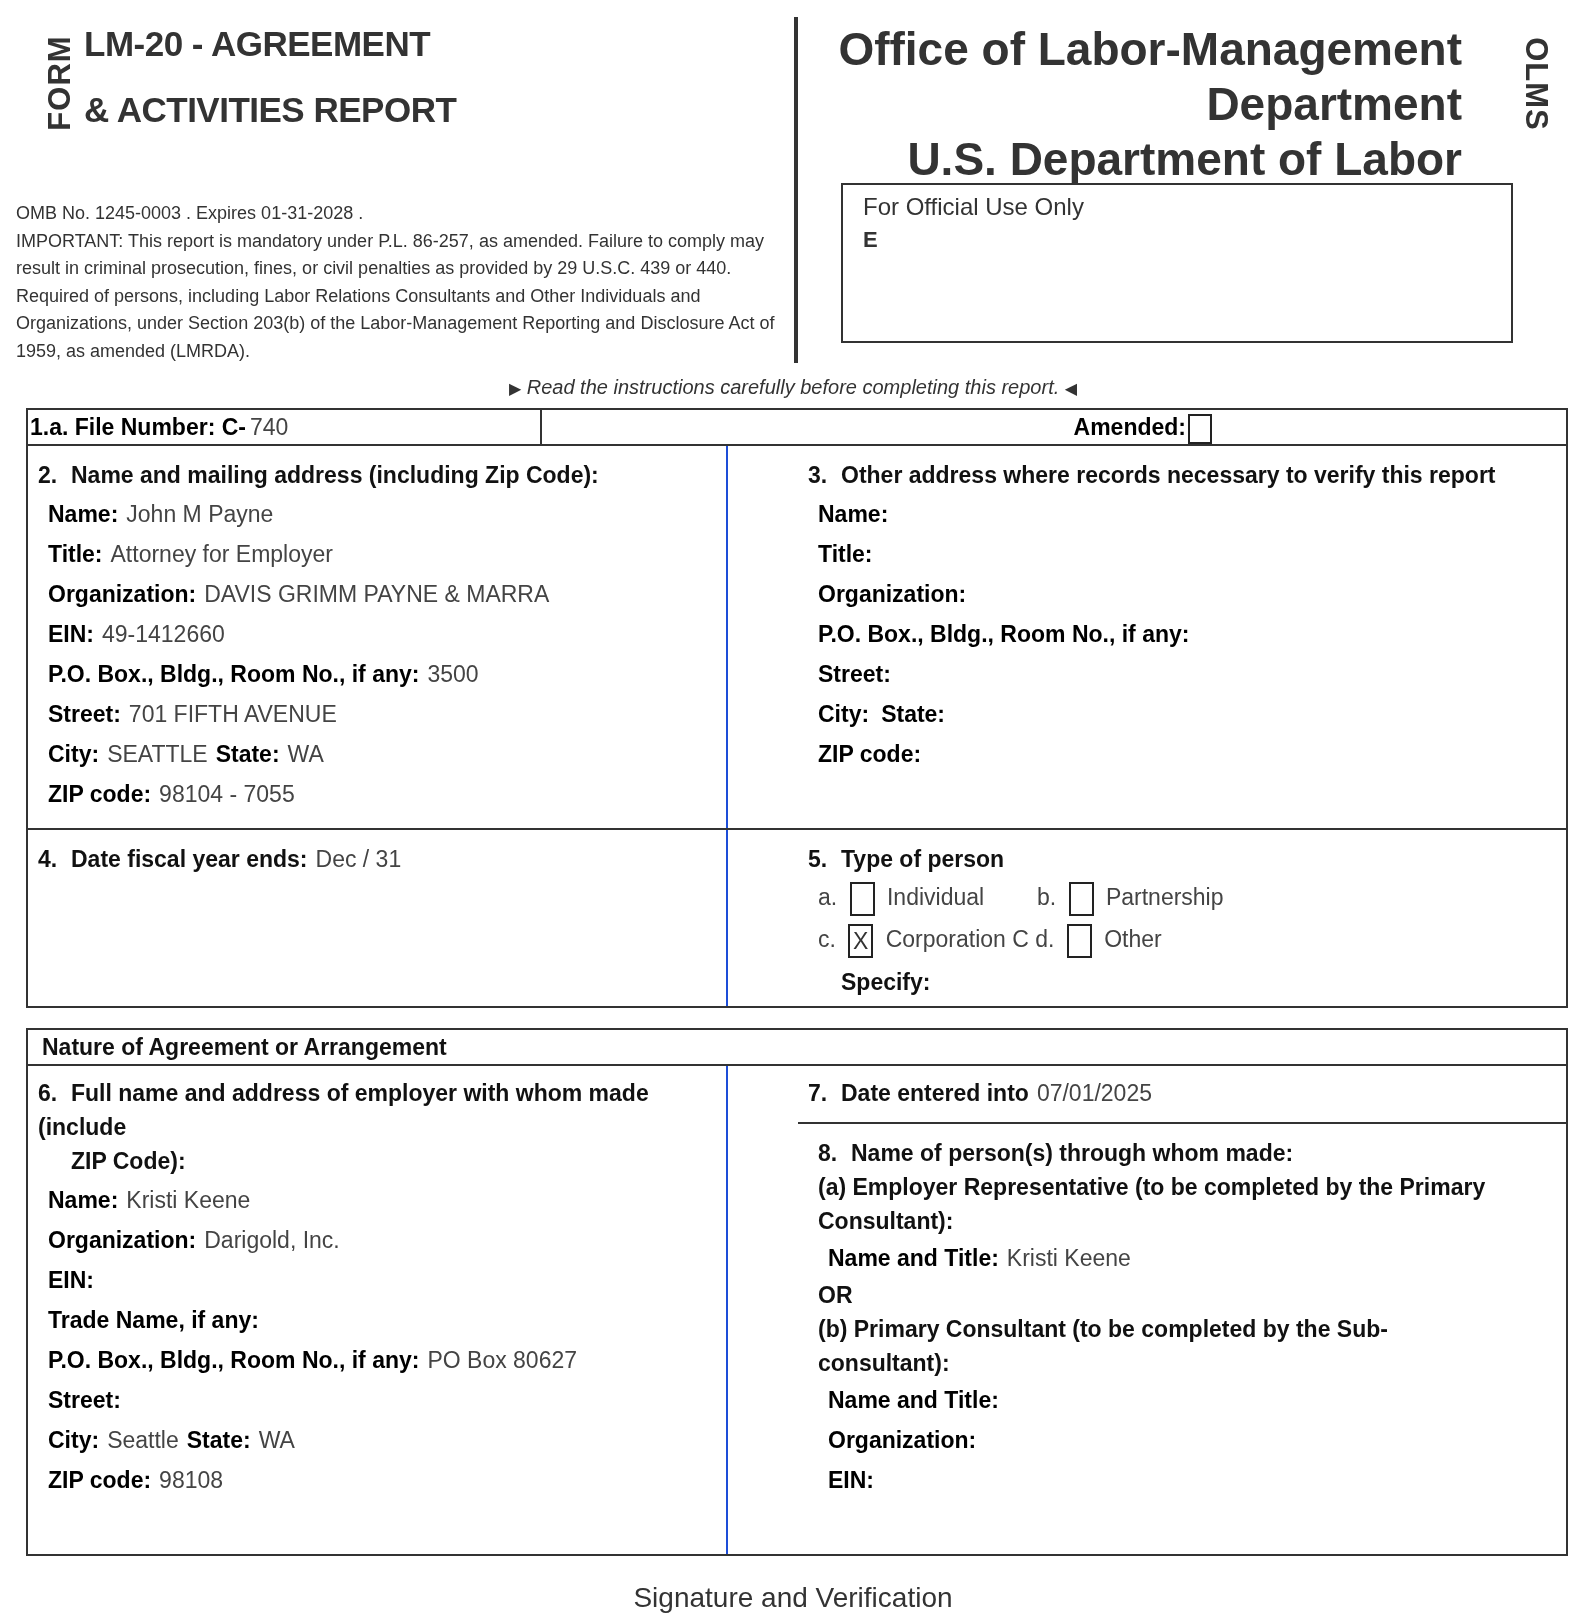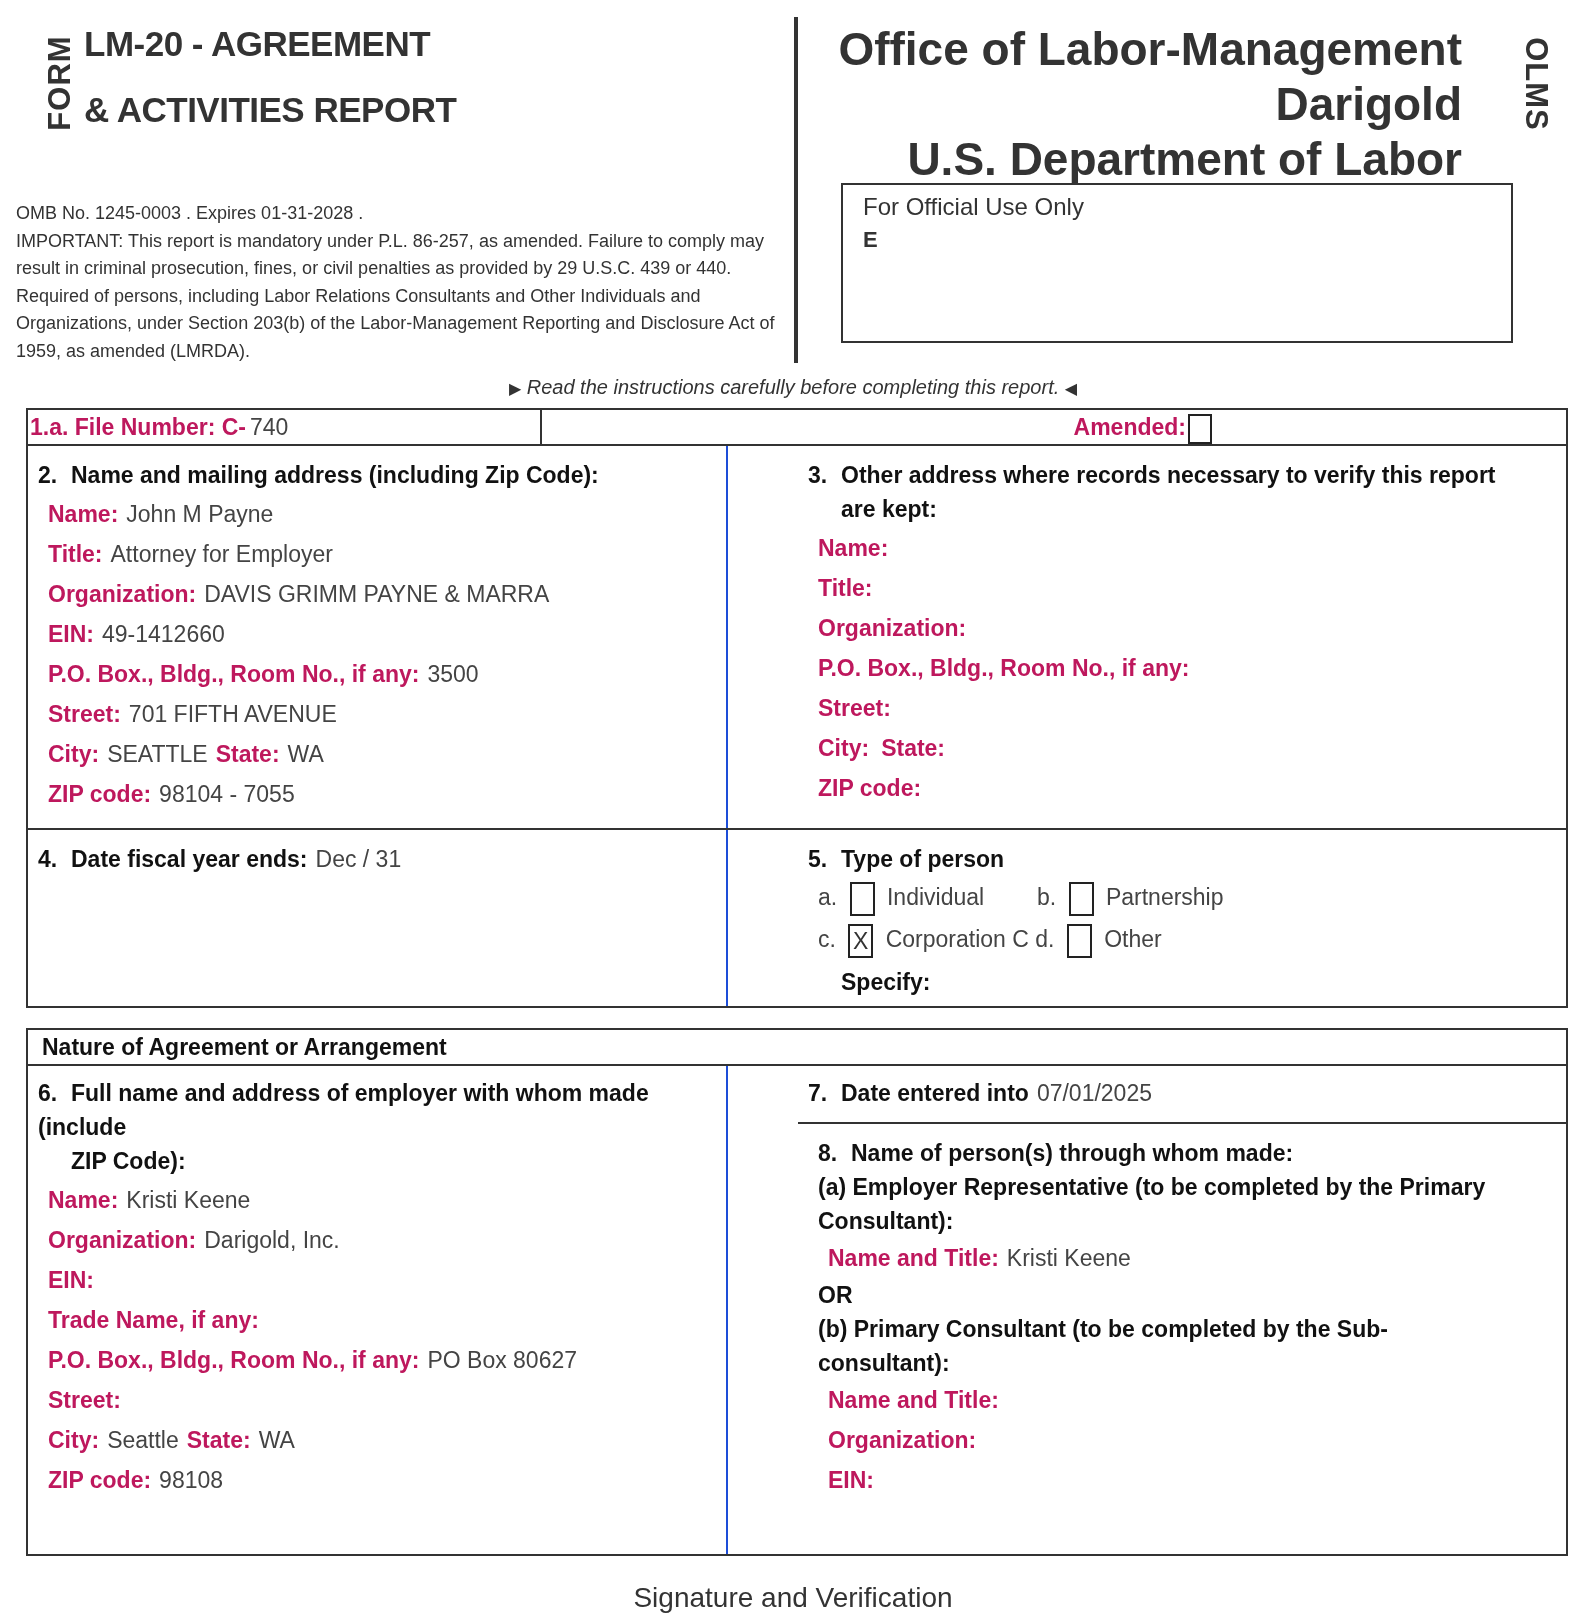--- a/index.html
+++ b/index.html
@@ -41,21 +41,21 @@
   
   .row { position: absolute; left: 26px; width: 1542px; border: 2px solid #333; }
   .cell { position: absolute; top: 0; bottom: 0; }
   .cell.left { left: 0; width: 700px; border-right: 2px solid #1d4ed8; }
   .cell.right { left: 770px; right: 0; }
 
   .q { font-weight: bold; font-size: 23px; color: #111; line-height: 34px; }
   .q .num { display: inline-block; width: 33px; }
   .q-indent { padding-left: 33px; }
   .field { font-size: 23px; line-height: 40px; color: #444; white-space: nowrap; }
-  .field .k { font-weight: bold; color: #be185d; margin-right: 8px; }
+  .field .k { font-weight: bold; color: #000000; margin-right: 8px; }
   .field .v { color: #444; }
 
   .checkbox {
     display: inline-block; width: 25px; height: 34px; border: 2px solid #222; vertical-align: middle;
     text-align: center; line-height: 30px; font-size: 23px; color: #333; margin: 0 6px;
   }
   .opt-line { font-size: 23px; color: #444; line-height: 42px; white-space: nowrap; }
   .opt-letter { color: #444; }
 
   .section-title { position: absolute; left: 0; width: 1586px; text-align: center; font-size: 28px; color: #333; }
@@ -70,21 +70,21 @@
 <div class="title-line" style="top:90px;">&amp; ACTIVITIES REPORT</div>
 
 <div class="omb">
   <div>OMB No. 1245-0003 . Expires 01-31-2028 .</div>
   <div>IMPORTANT: This report is mandatory under P.L. 86-257, as amended. Failure to comply may result in criminal prosecution, fines, or civil penalties as provided by 29 U.S.C. 439 or 440. Required of persons, including Labor Relations Consultants and Other Individuals and Organizations, under Section 203(b) of the Labor-Management Reporting and Disclosure Act of 1959, as amended (LMRDA).</div>
 </div>
 
 <div class="v-divider"></div>
 
 <div class="office" style="top:22px;">Office of Labor-Management</div>
-<div class="office" style="top:77px;">Darigold</div>
+<div class="office" style="top:77px;">Department</div>
 <div class="office" style="top:132px;">U.S. Department of Labor</div>
 <div class="olms-vert">
   <span>OLMS</span>
 </div>
 
 <div class="official-box">
   <div class="lbl">For Official Use Only</div>
   <div class="code">E</div>
 </div>
 
@@ -120,21 +120,20 @@
       <div class="field"><span class="k">P.O. Box., Bldg., Room No., if any:</span><span class="v">3500</span></div>
       <div class="field"><span class="k">Street:</span><span class="v">701 FIFTH AVENUE</span></div>
       <div class="field"><span class="k">City:</span><span class="v" style="margin-right:8px;">SEATTLE</span><span class="k">State:</span><span class="v">WA</span></div>
       <div class="field"><span class="k">ZIP code:</span><span class="v">98104 - 7055</span></div>
     </div>
   </div>
   <div class="cell right" style="padding:12px 0 0 10px;">
     <div class="q">
       <span class="num">3.</span><span>Other address where records necessary to verify this report</span>
     </div>
-    <div class="q q-indent">are kept:</div>
     <div style="padding-left:10px; margin-top:2px;">
       <div class="field"><span class="k">Name:</span><span class="v"></span></div>
       <div class="field"><span class="k">Title:</span><span class="v"></span></div>
       <div class="field"><span class="k">Organization:</span><span class="v"></span></div>
       <div class="field"><span class="k">P.O. Box., Bldg., Room No., if any:</span><span class="v"></span></div>
       <div class="field"><span class="k">Street:</span><span class="v"></span></div>
       <div class="field"><span class="k" style="margin-right:12px;">City:</span><span class="k">State:</span></div>
       <div class="field"><span class="k">ZIP code:</span><span class="v"></span></div>
     </div>
   </div>

